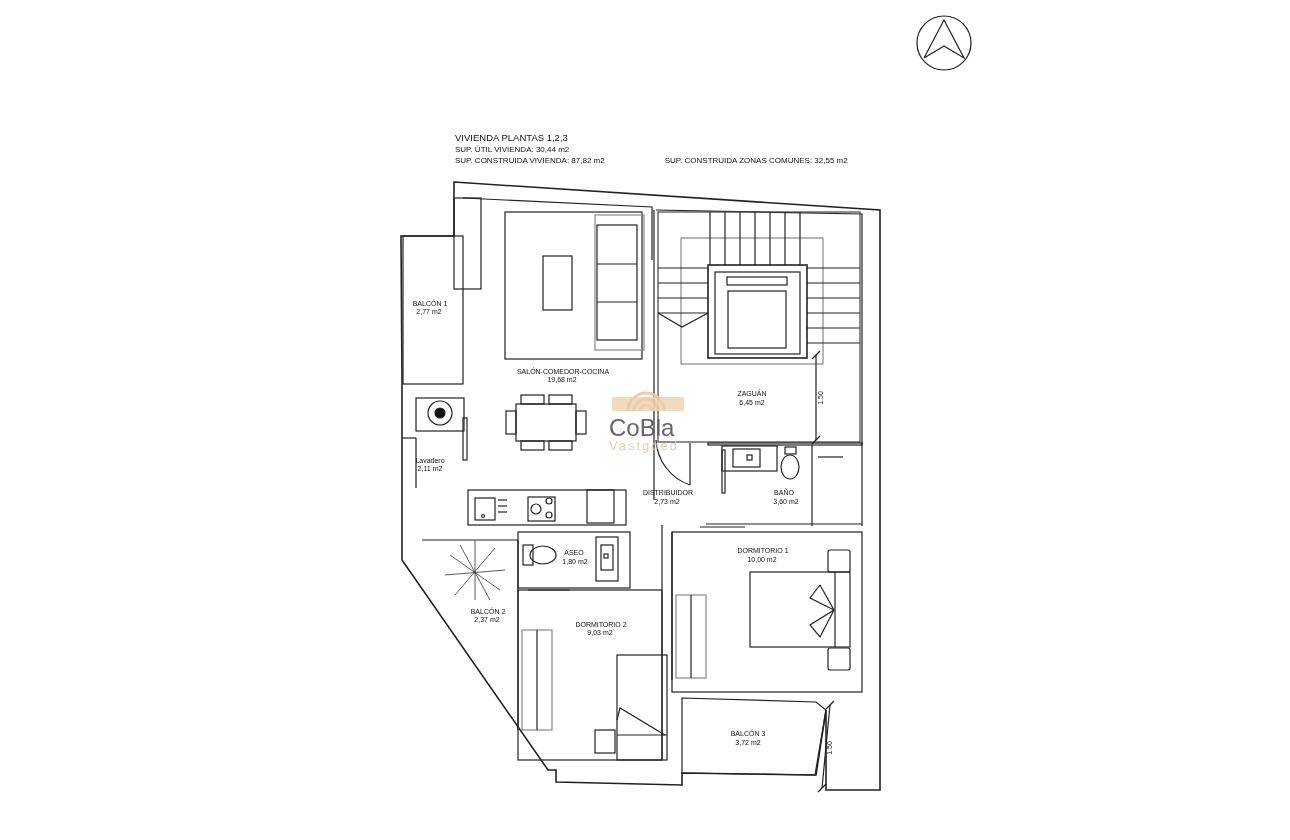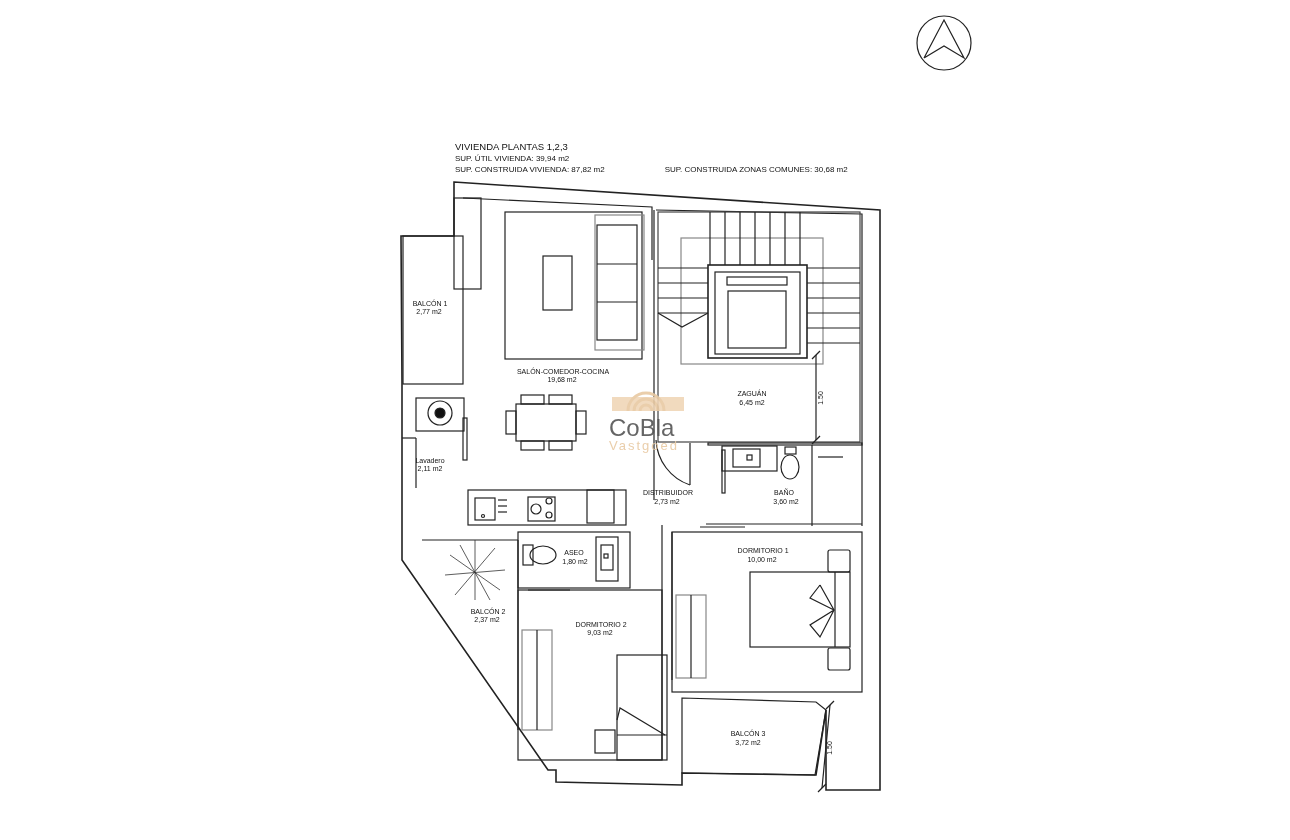--- a/index.html
+++ b/index.html
@@ -1,33 +1,33 @@
 <!DOCTYPE html>
 <html><head>
 <meta charset="utf-8">
 <style>
   html, body { margin:0; padding:0; background:#ffffff; }
   body { width:1290px; height:840px; position:relative; overflow:hidden; font-family:"Liberation Sans", sans-serif; color:#111; }
-  .hdr { position:absolute; left:455px; top:131px; font-size:8px; line-height:11px;margin-top:9px; }
+  .hdr { position:absolute; left:455px; top:131px; font-size:8px; line-height:11px; }
   .hdr .t { font-size:9.5px; line-height:13px; }
   .hdr .row { white-space:nowrap; }
   .hdr .gap { display:inline-block; width:60px; }
   svg.plan { position:absolute; left:0; top:0; }
   .lbl { font-family:"Liberation Sans", sans-serif; font-size:7px; fill:#111; text-anchor:middle; }
   .wm-co { font-family:"Liberation Sans", sans-serif; font-size:24px; fill:#555; }
   .wm-v { font-family:"Liberation Sans", sans-serif; font-size:13px; fill:#e8c9a2; letter-spacing:2px; }
 </style>
 </head>
 <body>
 
 <div class="hdr">
   <div class="t">VIVIENDA PLANTAS 1,2,3</div>
-  <div class="row">SUP. ÚTIL VIVIENDA: 39,94 m2</div>
+  <div class="row">SUP. ÚTIL VIVIENDA: 30,44 m2</div>
   <div class="row">
-    <span>SUP. CONSTRUIDA VIVIENDA: 87,82 m2</span><span class="gap"></span><span>SUP. CONSTRUIDA ZONAS COMUNES: 30,68 m2</span>
+    <span>SUP. CONSTRUIDA VIVIENDA: 87,82 m2</span><span class="gap"></span><span>SUP. CONSTRUIDA ZONAS COMUNES: 32,55 m2</span>
   </div>
 </div>
 
 <svg class="plan" width="1290" height="840" viewBox="0 0 1290 840">
 
   <g fill="none" stroke="#222" stroke-width="1.2">
     <circle cx="944" cy="43" r="27"></circle>
     <polyline points="924,58 944,20 964,58 944,46 924,58"></polyline>
   </g>
 

